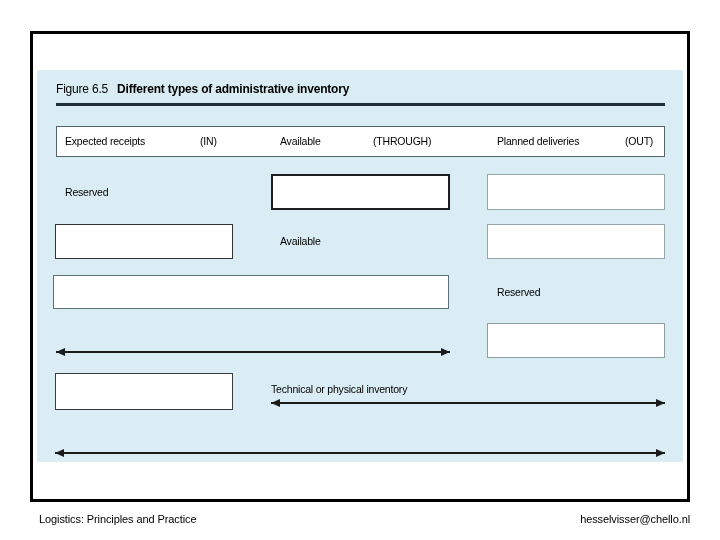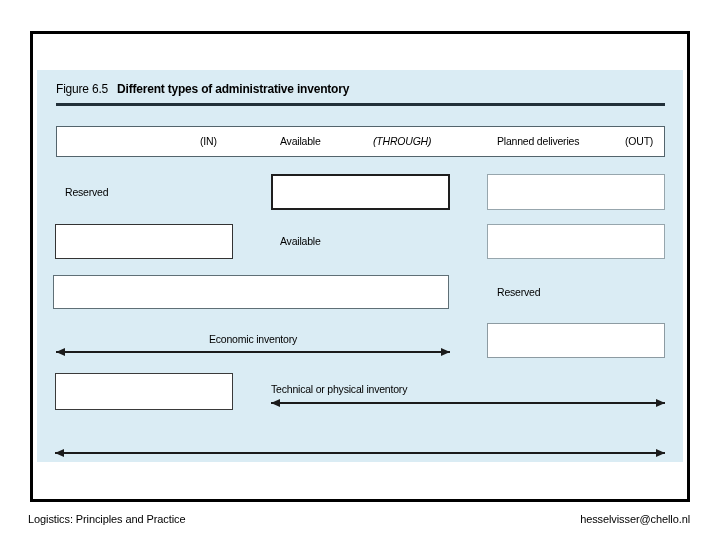--- a/index.html
+++ b/index.html
@@ -32,21 +32,21 @@
   .header-box {
     position: absolute; left: 19px; top: 56px; width: 609px; height: 31px;
     background: #ffffff; border: 1px solid #53646c; font-size: 10.5px;
   }
   .header-box span {
     position: absolute; top: 0; line-height: 29px; white-space: nowrap; letter-spacing: -0.2px;
   }
   .h-expected { left: 8px; }
   .h-in       { left: 143px; }
   .h-available{ left: 223px; }
-  .h-through  { left: 316px; font-style: italic; }
+  .h-through  { left: 316px; }
   .h-planned  { left: 440px; }
   .h-out      { left: 568px; }
 
   .box { position: absolute; background: #ffffff; }
   .box-r1-mid   { left: 234px; top: 104px; width: 179px; height: 36px; border: 2px solid #1e1e1e; }
   .box-r1-right { left: 450px; top: 104px; width: 178px; height: 36px; border: 1px solid #97a6ad; }
   .box-r2-left  { left: 18px;  top: 154px; width: 178px; height: 35px; border: 1px solid #333333; }
   .box-r2-right { left: 450px; top: 154px; width: 178px; height: 35px; border: 1px solid #97a6ad; }
   .box-r3-wide  { left: 16px;  top: 205px; width: 396px; height: 34px; border: 1px solid #5f6f76; }
   .box-r4-right { left: 450px; top: 253px; width: 178px; height: 35px; border: 1px solid #8d9ba2; }
@@ -69,56 +69,56 @@
   .arrow::after {
     content: ""; position: absolute; right: 0; top: -3px; width: 0; height: 0;
     border-top: 4px solid transparent; border-bottom: 4px solid transparent;
     border-left: 9px solid #1b1b1b;
   }
   .arrow-economic  { left: 19px;  top: 281px; width: 394px; }
   .arrow-technical { left: 234px; top: 332px; width: 394px; }
   .arrow-effective { left: 18px;  top: 382px; width: 610px; }
 
   .footer {
-    position: absolute; left: 28px; right: 30px; top: 513px;
+    position: absolute; left: 39px; right: 30px; top: 513px;
     display: flex; justify-content: space-between;
     font-size: 11px; letter-spacing: -0.1px;
   }
 </style>
 </head>
 <body>
 
 <div class="slide-frame">
   <div class="figure-area">
 
     <div class="fig-caption">
       <span class="fig-label">Figure 6.5</span><span class="fig-title">Different types of administrative inventory</span>
     </div>
     <div class="title-rule"></div>
 
     <div class="header-box">
+      <span class="h-expected">Expected receipts</span>
       <span class="h-in">(IN)</span>
       <span class="h-available">Available</span>
       <span class="h-through">(THROUGH)</span>
       <span class="h-planned">Planned deliveries</span>
       <span class="h-out">(OUT)</span>
     </div>
 
     <div class="lbl lbl-ordered">Reserved</div>
     <div class="box box-r1-mid"></div>
     <div class="box box-r1-right"></div>
 
     <div class="box box-r2-left"></div>
     <div class="lbl lbl-available">Available</div>
     <div class="box box-r2-right"></div>
 
     <div class="box box-r3-wide"></div>
     <div class="lbl lbl-reserved">Reserved</div>
 
-    <div class="lbl lbl-economic">Economic inventory</div>
     <div class="arrow arrow-economic"></div>
     <div class="box box-r4-right"></div>
 
     <div class="box box-r5-left"></div>
     <div class="lbl lbl-technical">Technical or physical inventory</div>
     <div class="arrow arrow-technical"></div>
 
     <div class="arrow arrow-effective"></div>
 
   </div>

